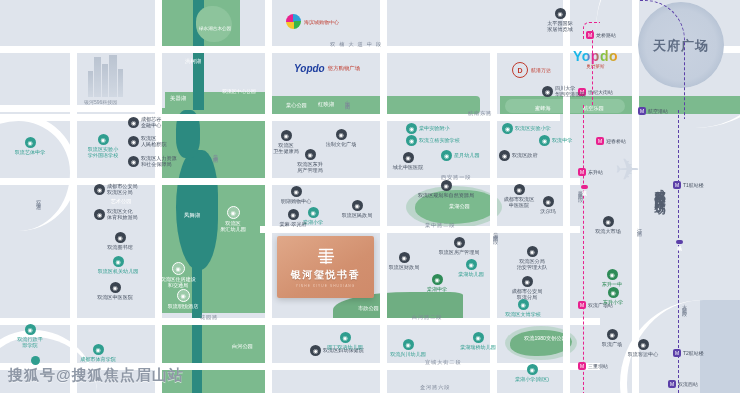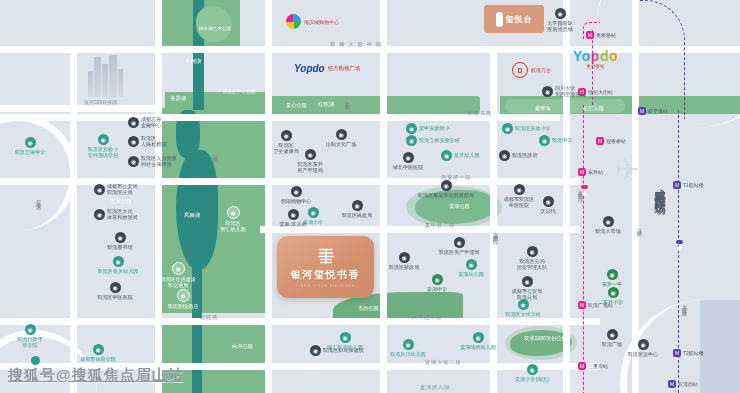--- a/index.html
+++ b/index.html
@@ -11,38 +11,38 @@
   .road-v{position:absolute;background:#ffffff;width:7px;}
   .road-lbl{position:absolute;color:#7d8798;font-size:5.2px;letter-spacing:.9px;white-space:nowrap;}
   .road-lbl-v{position:absolute;color:#7d8798;font-size:5.2px;writing-mode:vertical-rl;letter-spacing:1.4px;white-space:nowrap;}
   .poi{position:absolute;display:flex;flex-direction:column;align-items:center;width:60px;margin-left:-30px;}
   .poi .ic{width:11px;height:11px;border-radius:50%;display:flex;align-items:center;justify-content:center;color:#fff;font-size:6px;line-height:1;}
   .poi .tx{margin-top:1px;font-size:5.1px;line-height:6.2px;text-align:center;white-space:pre-line;}
   .poi-row{position:absolute;display:flex;align-items:center;gap:2px;white-space:nowrap;}
   .poi-row .ic{width:11px;height:11px;border-radius:50%;flex:none;display:flex;align-items:center;justify-content:center;color:#fff;font-size:6px;}
   .poi-row .tx{font-size:5.1px;line-height:6.2px;white-space:pre-line;}
   .tdark{color:#4a5464;}
-  .card{position:absolute;left:277px;top:236px;width:97px;height:62px;border-radius:11px;
+  .card{position:absolute;left:277px;top:236px;width:97px;height:62px;border-radius:2px;
         background:linear-gradient(150deg,#e0a889 0%,#d2906f 60%,#cf8a6a 100%);
         box-shadow:0 2px 6px rgba(0,0,0,.18);display:flex;flex-direction:column;
         align-items:center;justify-content:center;}
   .card .logo{width:20px;height:18px;margin-bottom:3px;}
   .card .t1{color:#fff;font-size:10px;letter-spacing:1.6px;font-weight:bold;text-shadow:0 1px 1px rgba(0,0,0,.18);}
   .card .t2{color:#f0cdbb;font-size:3.2px;letter-spacing:1.1px;margin-top:2px;}
   .metro-dash-v{position:absolute;width:0;border-left:1.6px dashed #e8218e;}
   .metro-dash-v2{position:absolute;width:0;border-left:1.6px dashed #5b3fa8;}
   .st{position:absolute;display:flex;align-items:center;gap:2px;white-space:nowrap;}
   .st .sq{width:8px;height:8px;border-radius:2px;background:#e8218e;color:#fff;font-size:5px;
            display:flex;align-items:center;justify-content:center;flex:none;}
   .st .sq.p{background:#5b3fa8;}
   .st .lb{font-size:5px;color:#4a5464;}
   .lake-lbl{position:absolute;color:#fff;font-size:5.4px;white-space:nowrap;}
   .park-lbl{position:absolute;color:#ffffff;font-size:5.2px;white-space:nowrap;}
   .wm{position:absolute;left:8px;bottom:8px;font-size:15px;color:#8f98a6;font-weight:bold;
-      letter-spacing:1px;text-shadow:0 1px 0 rgba(255,255,255,.55);white-space:nowrap;text-decoration:underline;}
+      letter-spacing:1px;text-shadow:0 1px 0 rgba(255,255,255,.55);white-space:nowrap;}
   .tianfu{position:absolute;right:16px;top:2px;width:86px;height:86px;border-radius:50%;
           background:radial-gradient(circle,#c9d2e0 0%,#c4cedd 58%,#b9c5d6 70%,#ccd5e2 72%,#c4cedd 100%);
           display:flex;flex-direction:column;align-items:center;justify-content:center;}
   .tianfu span{color:#5f6d84;font-size:13px;font-weight:bold;line-height:15px;letter-spacing:1px;}
   .brandbox{position:absolute;display:flex;align-items:center;gap:3px;white-space:nowrap;}
   .plane{position:absolute;color:#d2d9e4;font-size:30px;}
   .airportname{position:absolute;writing-mode:vertical-rl;color:#555f70;font-size:11px;
                font-weight:bold;letter-spacing:2px;}
   .towers{position:absolute;display:flex;align-items:flex-end;gap:1px;opacity:.75;}
   .towers i{display:block;background:linear-gradient(180deg,#aeb9c8,#cdd5e0);}
@@ -133,37 +133,36 @@
     <span style="width:15px;height:15px;border-radius:50%;
       background:conic-gradient(#2ea0d8 0 25%,#39b54a 0 50%,#f7c52b 0 75%,#e8218e 0 100%);display:inline-block;"></span>
     <span class="tdark" style="font-size:5px;color:#c0392b;">海滨城购物中心</span>
   </div>
 
   <div class="brandbox" style="left:294px;top:63px;">
     <span style="font-size:10px;font-weight:bold;font-style:italic;color:#1f3fa0;">Yopdo</span>
     <span style="font-size:5.4px;color:#c0392b;">悠方购物广场</span>
   </div>
 
-  <div style="position:absolute;left:484px;top:5px;width:60px;height:28px;border-radius:3px;background:#d79a7c;display:flex;align-items:center;justify-content:center;gap:3px;">
-    <span style="width:7px;height:15px;border-radius:3px;background:#fff;"></span>
-    <span style="color:#fff;font-size:8px;font-weight:bold;letter-spacing:1px;">玺悦台</span>
-  </div>
 
   <div class="brandbox" style="left:512px;top:62px;">
     <span style="width:14px;height:14px;border-radius:50%;border:1.6px solid #c0392b;display:inline-flex;align-items:center;justify-content:center;color:#c0392b;font-size:7px;font-weight:bold;">D</span>
     <span style="font-size:5px;color:#c0392b;line-height:6px;white-space:pre-line;">航港万达</span>
   </div>
 
   <div style="position:absolute;left:573px;top:48px;text-align:center;">
     <div style="font-size:14px;font-weight:bold;
       background:linear-gradient(90deg,#19b6e8 0%,#19b6e8 30%,#e8218e 45%,#7ac943 65%,#f7941e 100%);
       -webkit-background-clip:text;background-clip:text;color:transparent;letter-spacing:.5px;">Yopdo</div>
     <div style="font-size:4.6px;color:#c0392b;">奥特莱斯</div>
   </div>
 
+  <div class="tianfu">
+    <span>天府广场</span>
+  </div>
 
   <div class="towers" style="left:88px;top:55px;height:42px;">
     <i style="width:5px;height:26px;"></i>
       <i style="width:7px;height:40px;"></i>
     <i style="width:6px;height:33px;"></i>
       <i style="width:8px;height:42px;"></i>
     <i style="width:5px;height:28px;"></i>
   </div>
   <div style="position:absolute;left:84px;top:99px;font-size:5px;color:#8a94a3;">银河596科技园</div>
 

